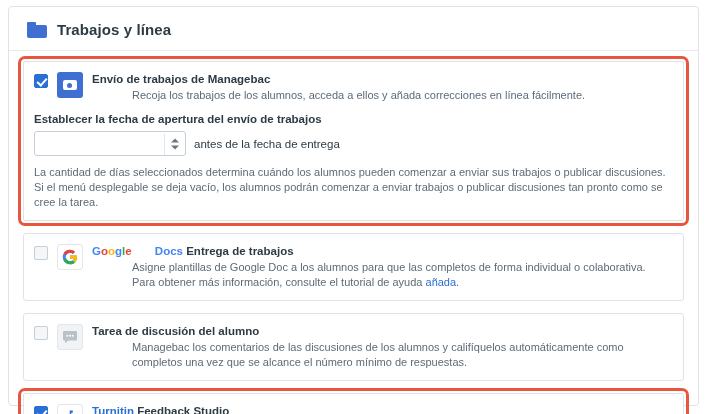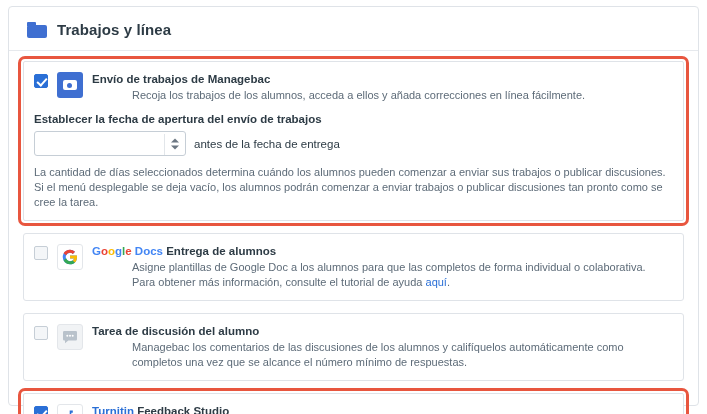--- a/index.html
+++ b/index.html
@@ -129,21 +129,21 @@
   .opt-title {
     font-size: 11.5px;
     color: #2d3b45;
     font-weight: bold;
     line-height: 15px;
     margin-bottom: 1px;
   }
   .opt-title .brand-g { font-weight: bold; }
   .g-b { color:#4285f4; } .g-r { color:#ea4335; } .g-y { color:#fbbc05; }
   .g-b2 { color:#4285f4; } .g-g { color:#34a853; } .g-r2 { color:#ea4335; }
-  .brand-docs { color: #4285f4; font-weight: bold; }
+  .brand-docs { color: #4285f4; font-weight: bold; margin-left: 20px; }
   .brand-turnitin { color: #2a6fd6; font-weight: bold; }
   .opt-desc {
     font-size: 11px;
     color: #5d6b78;
     line-height: 15px;
     padding-left: 40px;
   }
   .opt-desc a { color: #2a6fd6; text-decoration: none; }
   
   .date-setting { margin-top: 10px; }
@@ -254,25 +254,25 @@
               <path d="M9 7.6v3h4.2A4.2 4.2 0 0 1 9 13.2 4.2 4.2 0 1 1 11.8 5.9l2.2-2.2A7.3 7.3 0 0 0 9 1.7a7.3 7.3 0 1 0 0 14.6c4.2 0 7-2.9 7-7.1 0-.6 0-1.1-.15-1.6z" fill="#4285f4"></path>
               <path d="M2.6 5.3l2.5 1.9A4.2 4.2 0 0 1 9 4.8c1.1 0 2.1.4 2.8 1.1l2.2-2.2A7.3 7.3 0 0 0 9 1.7a7.3 7.3 0 0 0-6.4 3.6z" fill="#ea4335"></path>
               <path d="M9 16.3c2 0 3.8-.7 5-1.9l-2.3-1.9a4.4 4.4 0 0 1-6.6-2.3l-2.5 2A7.3 7.3 0 0 0 9 16.3z" fill="#34a853"></path>
               <path d="M16 9c0-.6 0-1.1-.15-1.6H9v3h4.2a3.6 3.6 0 0 1-1.5 2.1l2.3 1.9C15.3 13.2 16 11.4 16 9z" fill="#fbbc05"></path>
             </svg>
           </span>
           <span class="opt-text">
             <div class="opt-title">
               <span class="brand-g"><span class="g-b">G</span><span class="g-r">o</span><span class="g-y">o</span><span class="g-b2">g</span><span class="g-g">l</span><span class="g-r2">e</span></span>
               <span class="brand-docs">Docs</span>
-              <span>Entrega de alumnos</span>
+              <span>Entrega de trabajos</span>
             </div>
             <div class="opt-desc">
               <span>Asigne plantillas de Google Doc a los alumnos para que las completos de forma individual o colaborativa. Para obtener más información, consulte el tutorial de ayuda</span>
-              <a href="#">aquí</a>.
+              <a href="#">añada</a>.
             </div>
           </span>
         </div>
       </div>
 
       <div class="option-block">
         <div class="opt-row">
           <span class="chk disabled"></span>
           <span class="app-icon icon-chat">
             <svg width="16" height="14" viewBox="0 0 16 14" aria-hidden="true">

